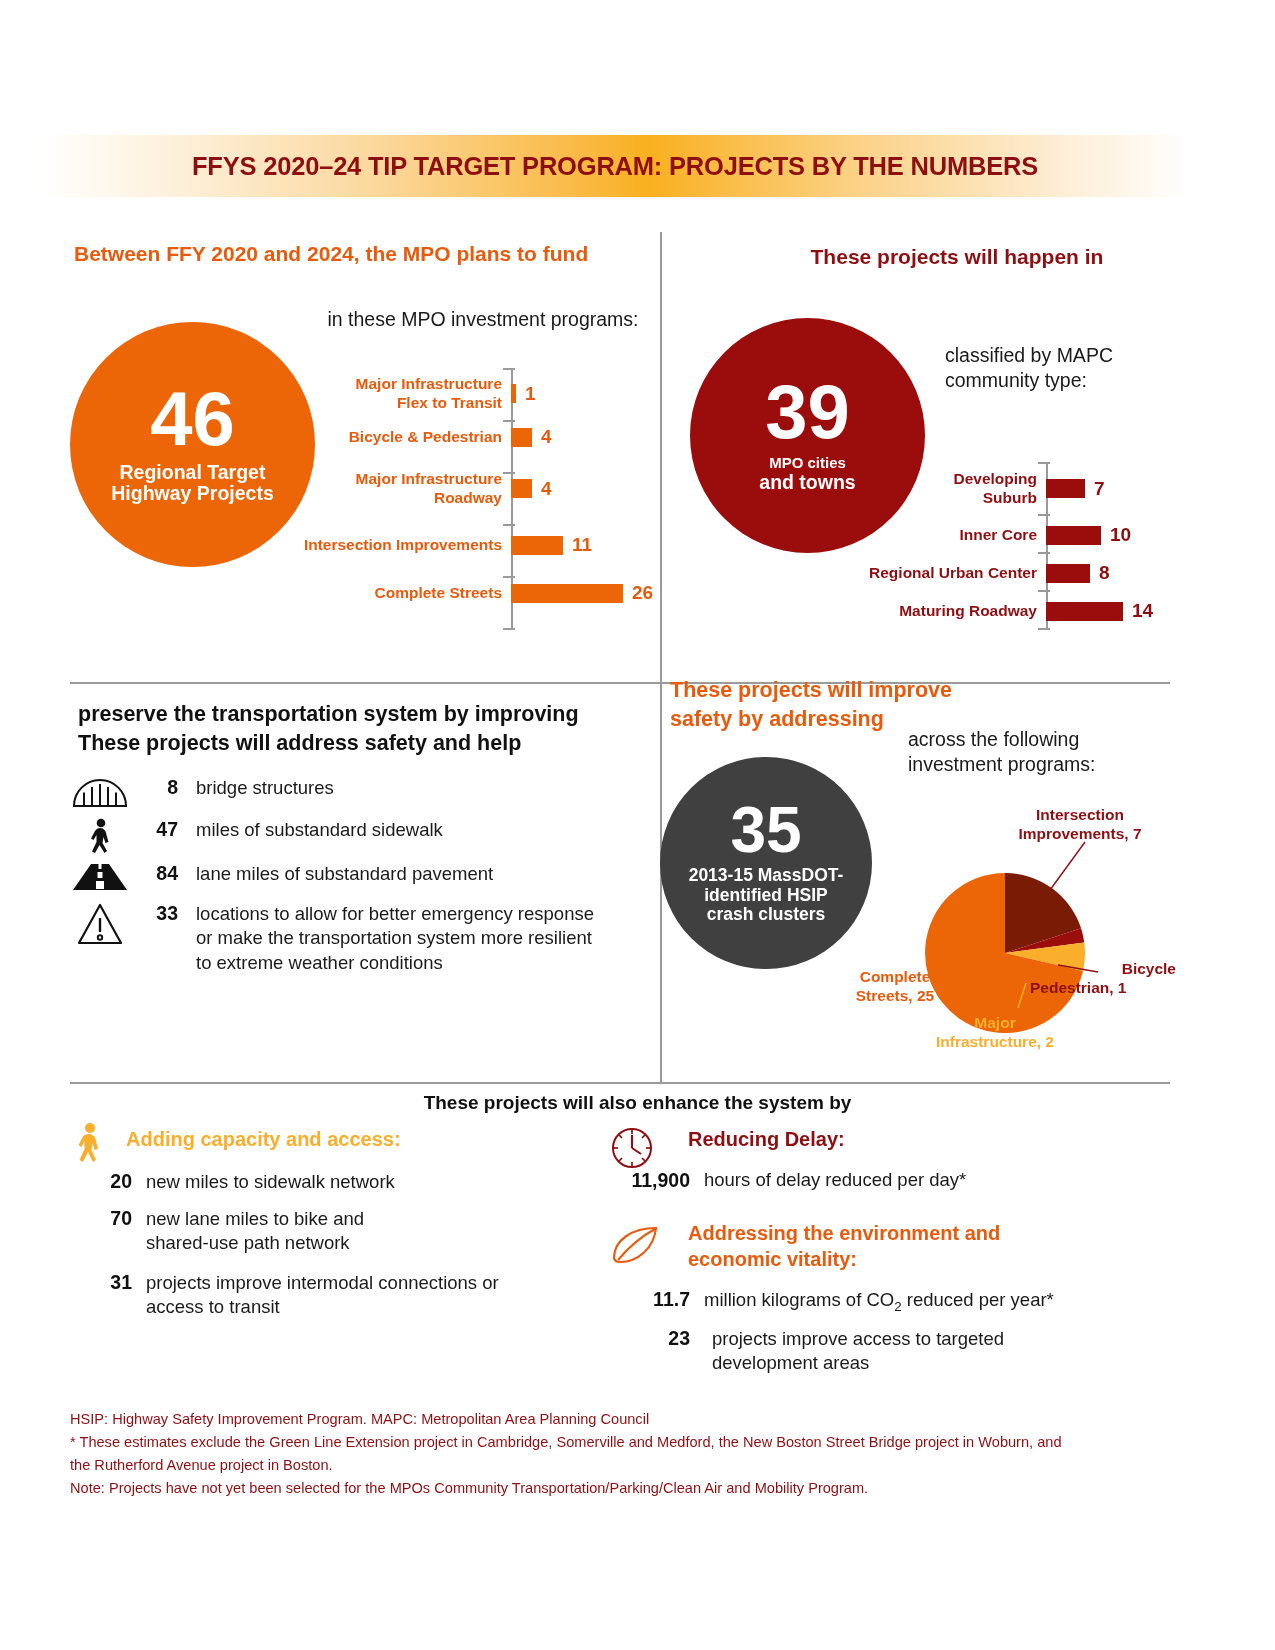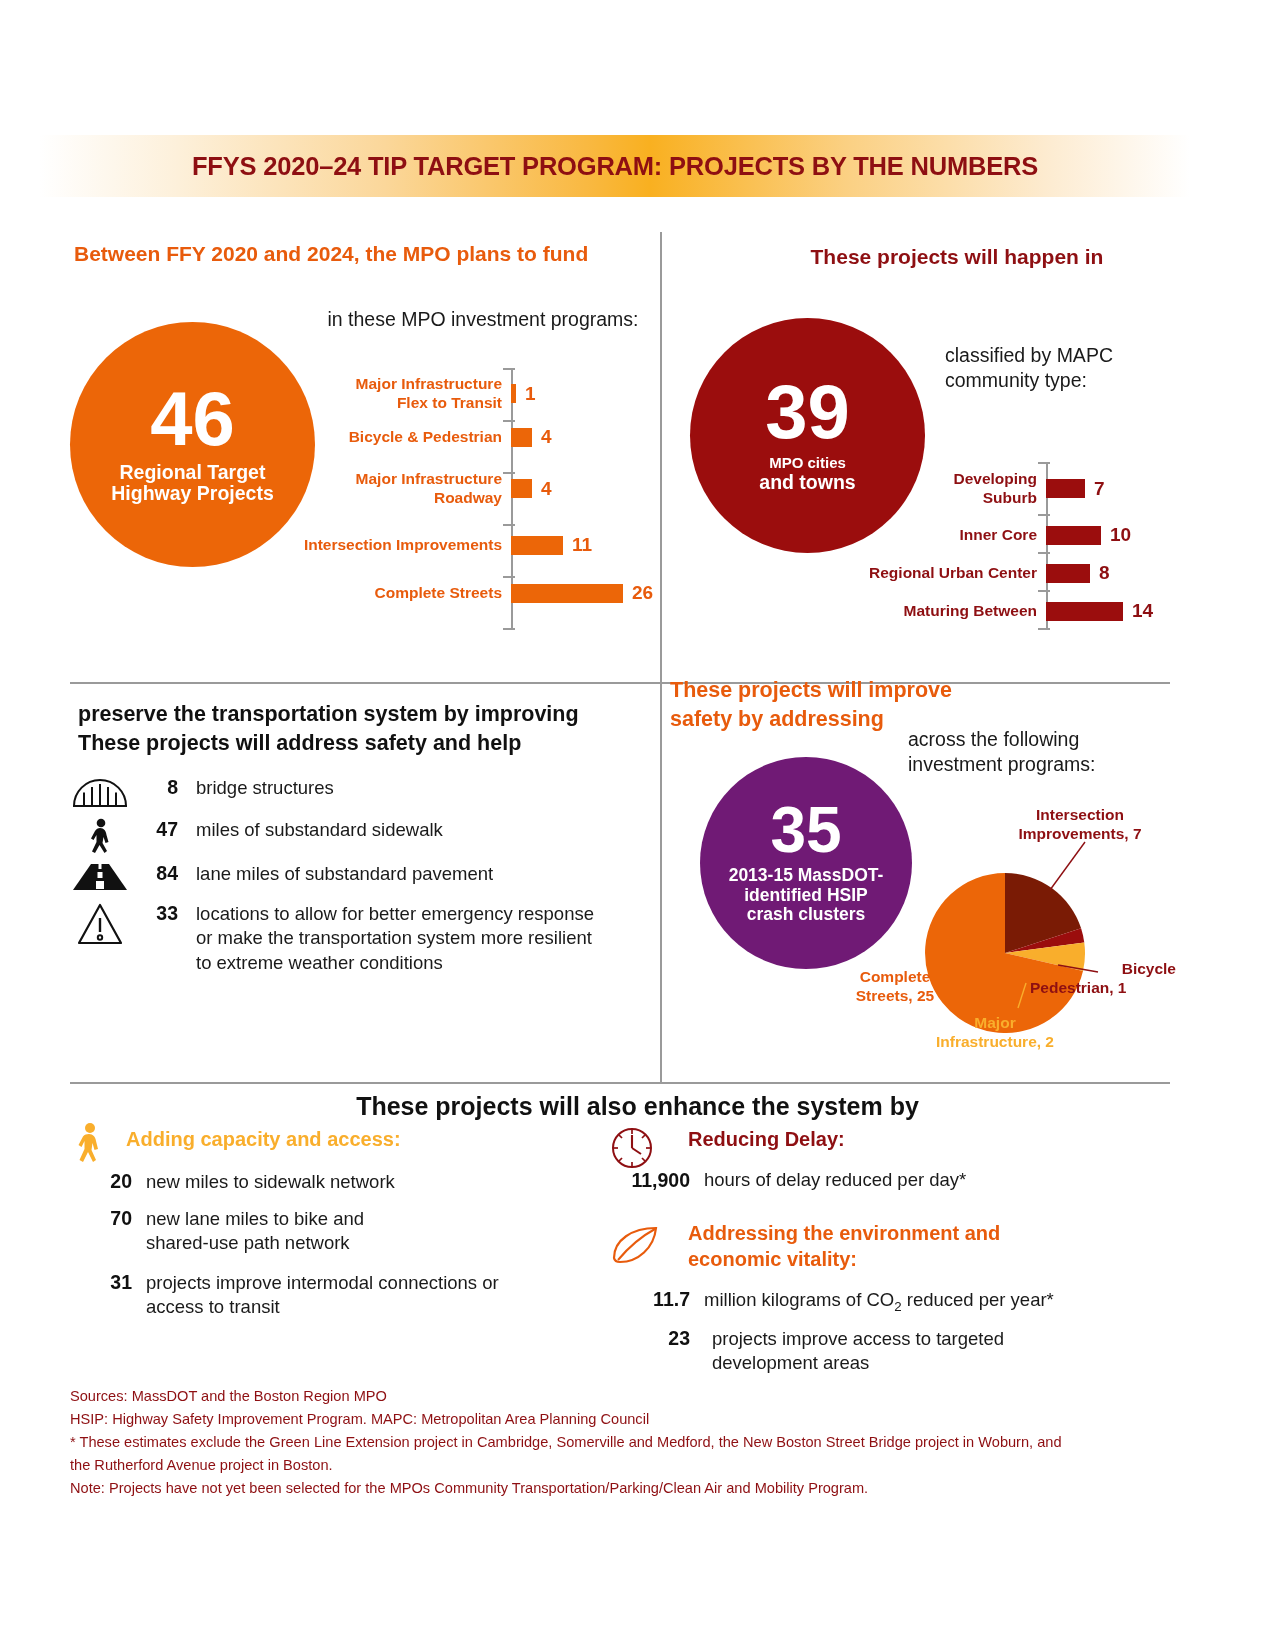--- a/index.html
+++ b/index.html
@@ -180,21 +180,21 @@
       <div class="barval hdr-maroon">10</div>
     </div>
 
     <div class="barrow" style="left:820px; top:562px; width:340px;">
       <div class="barlabel hdr-maroon" style="width:226px;">Regional Urban Center</div>
       <div class="bar" style="width:44px; background:#9B0D0D;"></div>
       <div class="barval hdr-maroon">8</div>
     </div>
 
     <div class="barrow" style="left:820px; top:600px; width:340px;">
-      <div class="barlabel hdr-maroon" style="width:226px;">Maturing Between</div>
+      <div class="barlabel hdr-maroon" style="width:226px;">Maturing Roadway</div>
       <div class="bar" style="width:77px; background:#9B0D0D;"></div>
       <div class="barval hdr-maroon">14</div>
     </div>
   </div>
 
   <div style="position:absolute; left:78px; top:700px; width:570px; font-size:21.5px; line-height:1.33;" class="hdr-black">
     <div>preserve the transportation system by improving</div>
     <div>These projects will address safety and help</div>
   </div>
 
@@ -249,21 +249,21 @@
     </div>
     <div class="iconnum">33</div>
     <div class="icontext" style="width:430px;">locations to allow for better emergency response or make the transportation system more resilient to extreme weather conditions</div>
   </div>
 
   <div style="position:absolute; left:670px; top:676px; width:360px; font-size:21.5px; line-height:1.33;" class="hdr-orange">
     <div>These projects will improve</div>
     <div>safety by addressing</div>
   </div>
 
-  <div class="bigcircle" style="left:700px; top:757px; width:212px; height:212px; background:#701a75;">
+  <div class="bigcircle" style="left:660px; top:757px; width:212px; height:212px; background:#404040;">
     <div class="num" style="font-size:64px;">35</div>
     <div class="cap" style="font-size:17.5px; margin-top:6px;">2013-15 MassDOT-</div>
     <div class="cap" style="font-size:17.5px;">identified HSIP</div>
     <div class="cap" style="font-size:17.5px;">crash clusters</div>
   </div>
 
   <div style="position:absolute; left:908px; top:727px; width:280px; font-size:19.5px; line-height:1.28;" class="sub-black">
     <div>across the following</div>
     <div>investment programs:</div>
   </div>
@@ -302,21 +302,21 @@
   <div class="pie-label" style="left:900px; top:1014px; width:190px; text-align:center; color:#F9AE2C;">
     <div>Major</div>
     <div>Infrastructure, 2</div>
   </div>
 
   <div class="pie-label hdr-orange" style="left:840px; top:968px; width:110px; text-align:center;">
     <div>Complete</div>
     <div>Streets, 25</div>
   </div>
 
-  <div style="position:absolute; left:0px; top:1092px; width:1275px; text-align:center; font-size:25px;" class="hdr-black">These projects will also enhance the system by</div>
+  <div style="position:absolute; left:0px; top:1092px; width:1275px; text-align:center; font-size:19px;" class="hdr-black">These projects will also enhance the system by</div>
 
   <div style="position:absolute; left:72px; top:1122px;">
     <svg width="34" height="48" viewBox="0 0 34 48">
       <circle cx="18" cy="6" r="5" fill="#F9AE2C"></circle>
       <path d="M17 12 C21 12 23.5 15 24 19 L26 27 L22.5 28 L20.5 21 L19.5 28
                L24 38 L21 40 L16 30 L11 40 L7.5 38 L12.5 27 L12.5 19
                L9.5 25 L6.5 23 L11 14.5 C12.5 12.7 14.5 12 17 12 Z" fill="#F9AE2C"></path>
     </svg>
   </div>
   <div class="enh-head" style="left:126px; top:1128px; color:#F9AE2C;">Adding capacity and access:</div>
@@ -374,19 +374,18 @@
   <div class="enh-row" style="left:616px; top:1288px; width:560px;">
     <div class="enh-num">11.7</div>
     <div class="enh-txt" style="width:440px;"><span>million kilograms of CO</span><sub>2</sub><span> reduced per year*</span></div>
   </div>
 
   <div class="enh-row" style="left:616px; top:1327px; width:560px;">
     <div class="enh-num">23</div>
     <div class="enh-txt" style="width:330px; padding-left:22px;">projects improve access to targeted development areas</div>
   </div>
 
-  <div class="foot" style="top:1385px; width:1110px;">Sources: MassDOT and the Boston Region MPO</div>
   <div class="foot" style="top:1408px; width:1110px;">HSIP: Highway Safety Improvement Program. MAPC: Metropolitan Area Planning Council</div>
   <div class="foot" style="top:1431px; width:1110px;">* These estimates exclude the Green Line Extension project in Cambridge, Somerville and Medford, the New Boston Street Bridge project in Woburn, and</div>
   <div class="foot" style="top:1454px; width:1110px;">the Rutherford Avenue project in Boston.</div>
   <div class="foot" style="top:1477px; width:1110px;">Note: Projects have not yet been selected for the MPOs Community Transportation/Parking/Clean Air and Mobility Program.</div>
 
 </div>
 
 </body></html>

